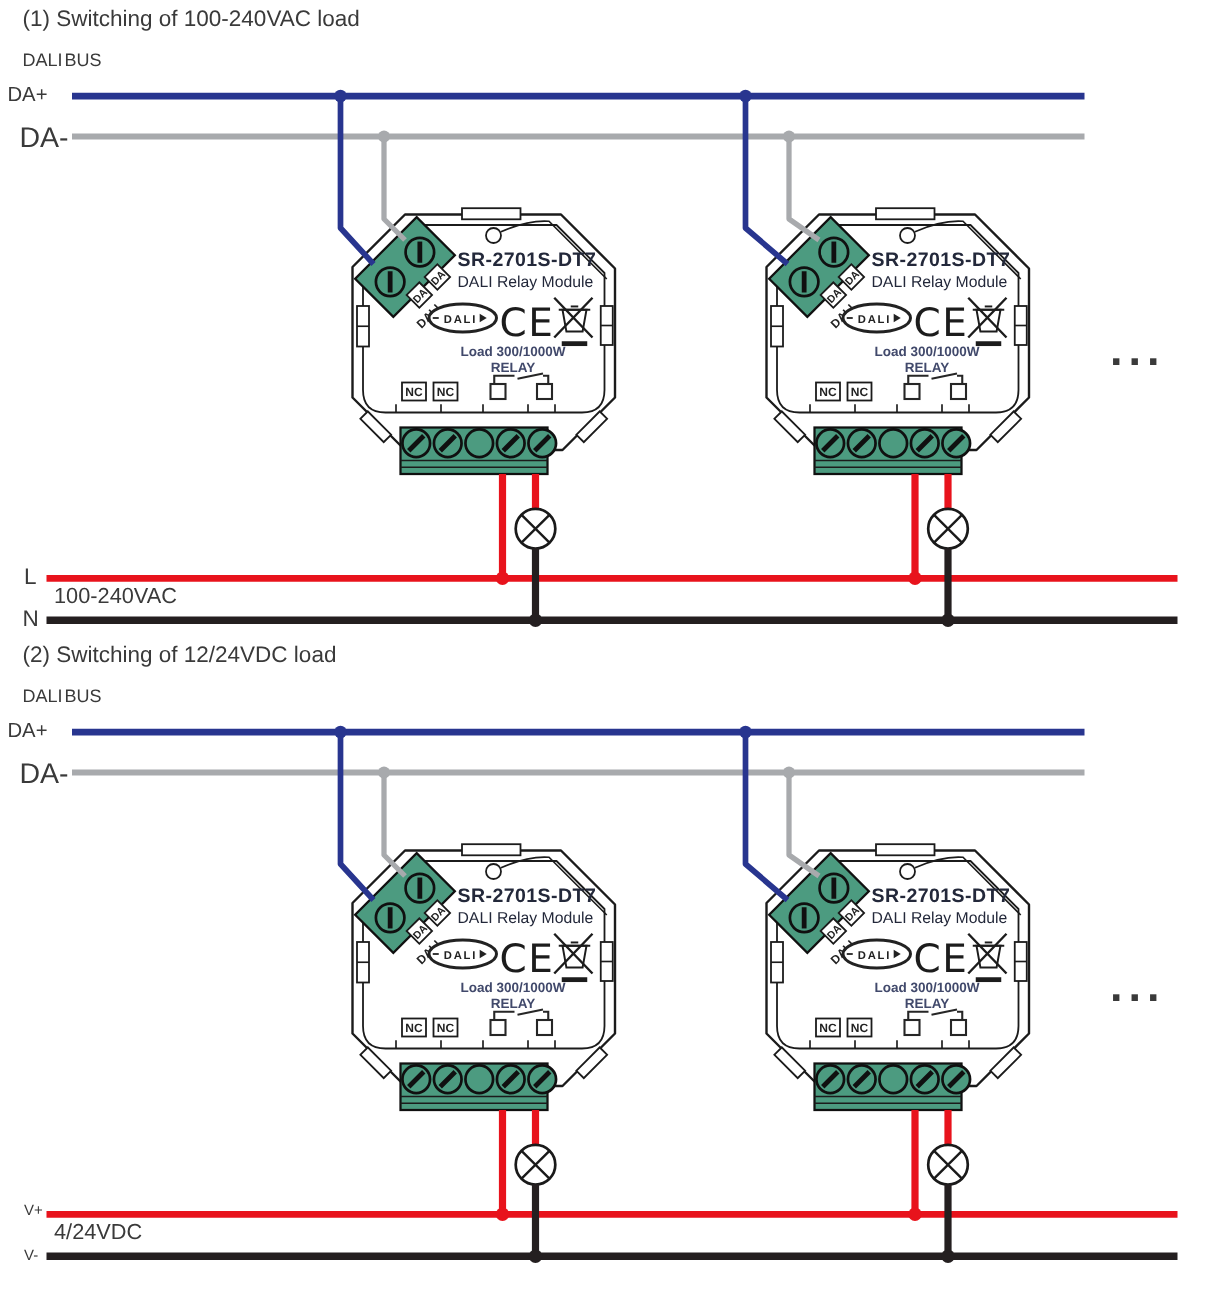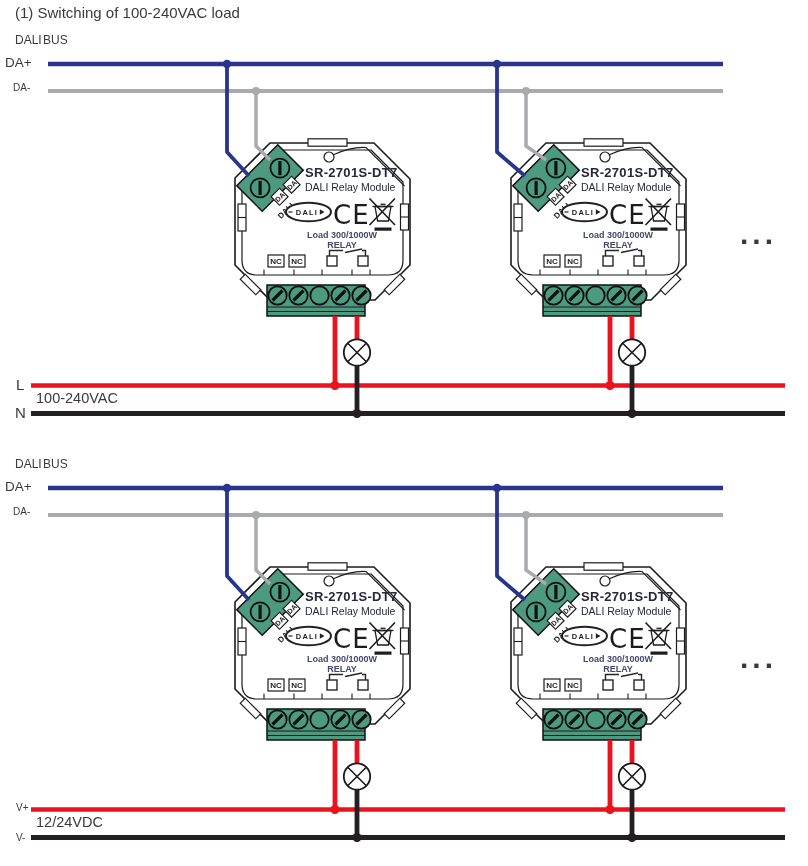--- a/index.html
+++ b/index.html
@@ -3,21 +3,21 @@
 <meta charset="utf-8">
 <style>
   html,body{margin:0;padding:0;background:#fff}
   body{width:808px;height:866px;overflow:hidden;font-family:"Liberation Sans",sans-serif}
   .stage{position:relative;width:808px;height:616px;background:#fff}
   .panel{position:absolute;left:0;width:808px;height:442px}
   .panel .lbl{position:absolute;z-index:3;color:#3a3a3a;white-space:nowrap}
   .title{left:15px;top:4px;font-size:15px;color:#3a3a3a}
   .bus-label{left:15px;top:33px;font-size:12px;word-spacing:-2px}
   .da-plus{left:5px;top:55px;font-size:13.5px}
-  .da-minus{left:13px;top:82px;font-size:10px}
+  .da-minus{left:13px;top:82px;font-size:19px}
   .rail-major{font-size:15px;color:#2f2f2f}
   .pos-l{left:16px;top:376px}
   .pos-n{left:15px;top:404px}
   .rail-minor{font-size:10px}
   .pos-vplus{left:16px;top:378px;color:var(--v_plus_label)}
   .pos-vminus{left:16px;top:408px;color:var(--v_minus_label)}
   .voltage{left:36px;top:390px;font-size:14.5px;color:#3a3a3a}
   .dots{left:740px;top:217px;font-weight:bold;font-size:30px;letter-spacing:4px;color:#2b2b2b}
   .wires-slot{position:absolute;left:0;top:0;z-index:2;pointer-events:none}
   .module-slot{position:absolute;top:138px;width:196px;height:188px;z-index:1}
@@ -256,25 +256,26 @@
 
     <rect class="mod-white" x="40" y="117" width="16" height="12"></rect>
     <rect class="mod-white" x="61" y="117" width="16" height="12"></rect>
     <text class="t-tiny" x="48" y="126" text-anchor="middle">NC</text>
     <text class="t-tiny" x="69" y="126" text-anchor="middle">NC</text>
   </svg>
 </div>
   </section>
 
   <section class="panel" style="top:424px">
+    <div class="lbl title">(2) Switching of 12/24VDC load</div>
     <div class="lbl bus-label">DALI BUS</div>
     <div class="lbl da-plus">DA+</div>
     <div class="lbl da-minus">DA-</div>
     <div class="lbl rail-minor pos-vplus">V+</div>
-    <div class="lbl voltage">12/24VDC</div>
+    <div class="lbl voltage">4/24VDC</div>
     <div class="lbl rail-minor pos-vminus">V-</div>
     <div class="lbl dots">...</div>
     <div class="wires-slot">
   <svg class="wires" width="808" height="442" viewBox="0 0 808 442">
     <line class="bus-blue" x1="48" y1="64" x2="723" y2="64"></line>
     <line class="bus-gray" x1="48" y1="91" x2="723" y2="91"></line>
     <path class="drop-blue" d="M227,64 V152 L249,176"></path>
     <path class="drop-gray" d="M256,91 V146 L270,160"></path>
     <path class="drop-blue" d="M497,64 V152 L525,176"></path>
     <path class="drop-gray" d="M526,91 V146 L546,160"></path>

